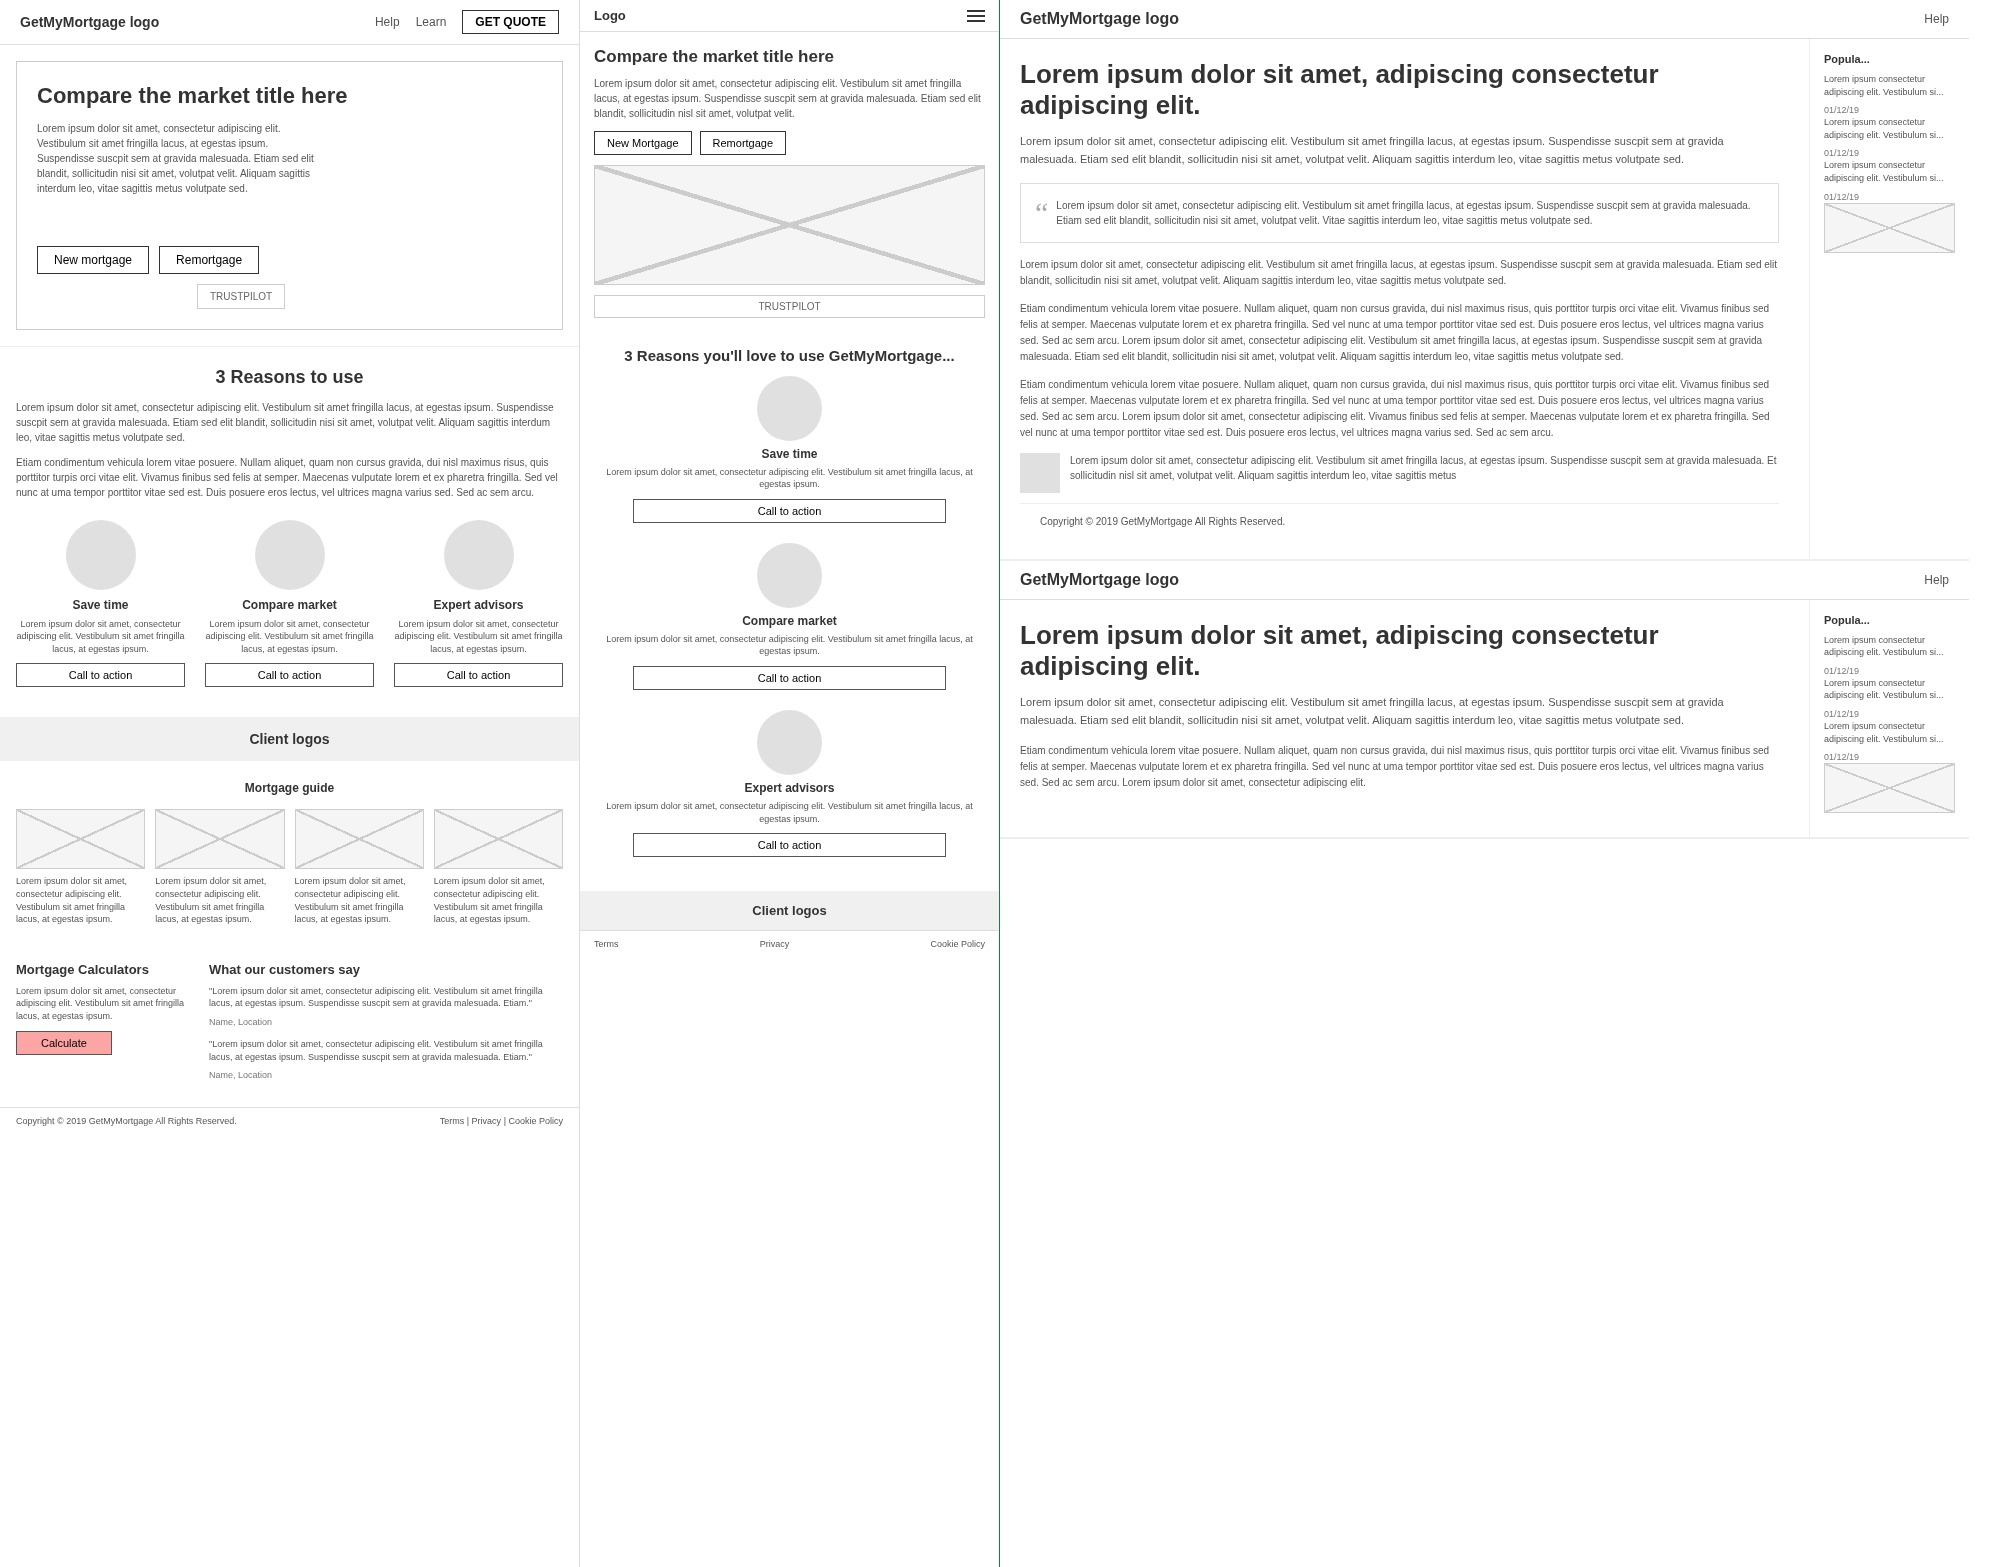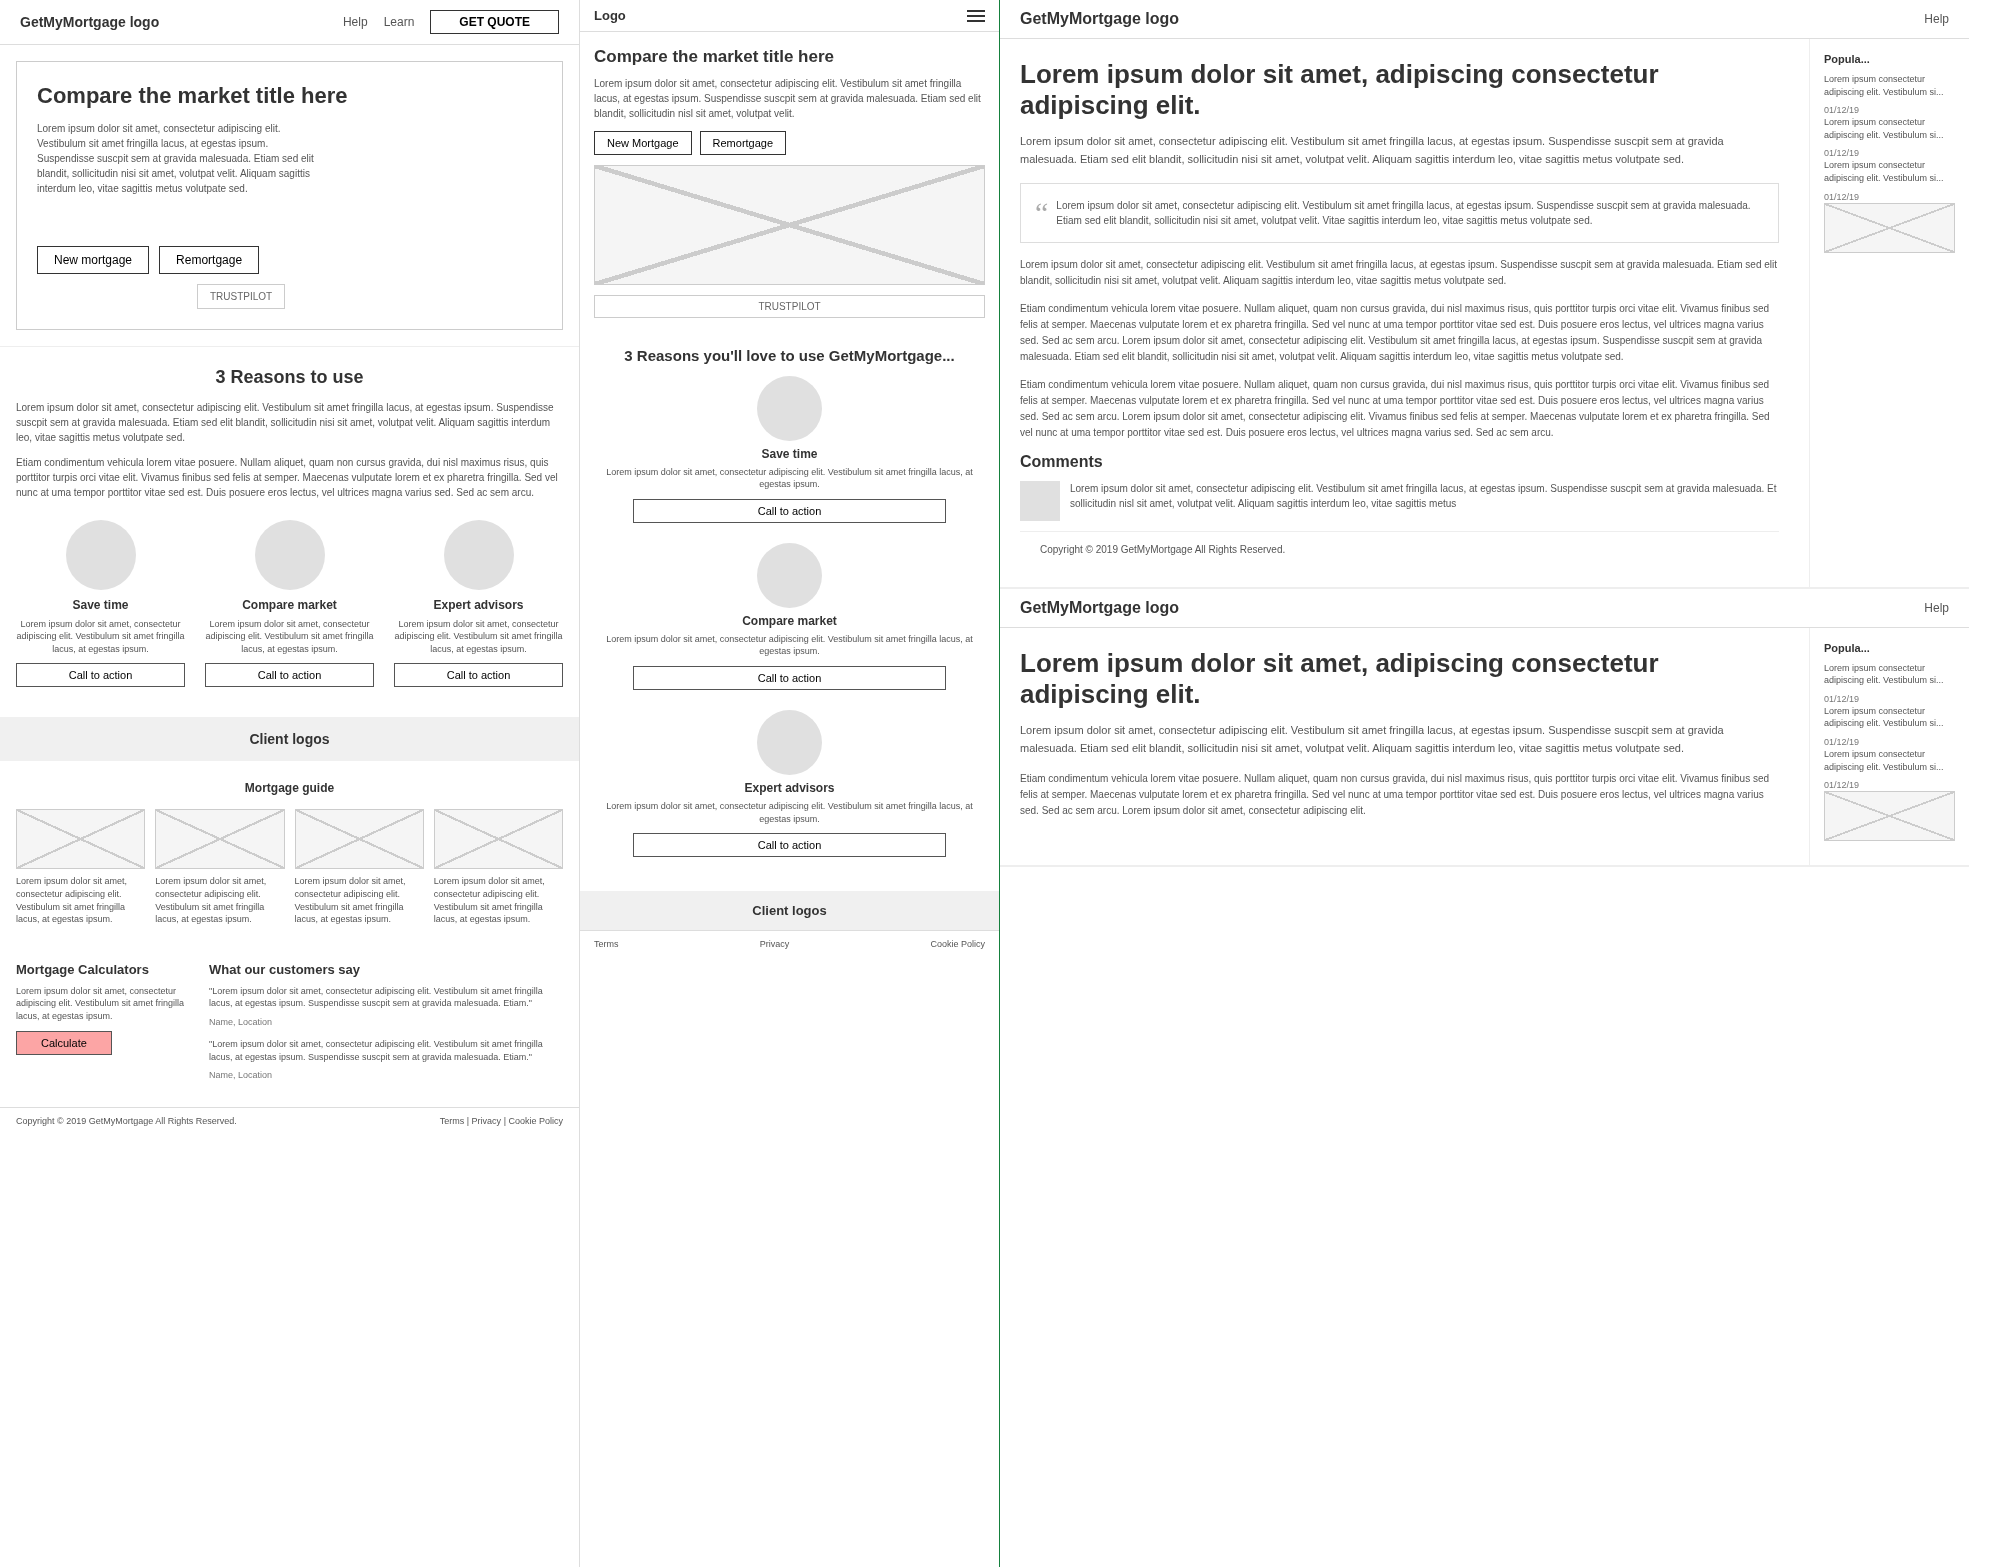--- a/index.html
+++ b/index.html
@@ -27,21 +27,21 @@
       justify-content: space-between;
       padding: 10px 20px;
       border-bottom: 1px solid #ddd;
     }
     .logo-text { font-size: 14px; font-weight: bold; color: #333; }
     .nav-links { display: flex; gap: 16px; align-items: center; }
     .nav-link { font-size: 12px; color: #555; text-decoration: none; }
     .get-quote-btn {
       border: 1.5px solid #333;
       background: #fff;
-      padding: 4px 28px;
+      padding: 4px 12px;
       font-size: 12px;
       font-weight: bold;
       cursor: pointer;
       display: flex; align-items: center; gap: 4px;
     }
 
     
     .hero-section {
       border: 1px solid #ccc;
       margin: 16px;
@@ -560,21 +560,20 @@
           <div class="quote-block">
             <span class="quote-mark">“</span>
             <p class="quote-text">Lorem ipsum dolor sit amet, consectetur adipiscing elit. Vestibulum sit amet fringilla lacus, at egestas ipsum. Suspendisse suscpit sem at gravida malesuada. Etiam sed elit blandit, sollicitudin nisi sit amet, volutpat velit. Vitae sagittis interdum leo, vitae sagittis metus volutpate sed.</p>
           </div>
 
           <p class="col3-body-text">Lorem ipsum dolor sit amet, consectetur adipiscing elit. Vestibulum sit amet fringilla lacus, at egestas ipsum. Suspendisse suscpit sem at gravida malesuada. Etiam sed elit blandit, sollicitudin nisi sit amet, volutpat velit. Aliquam sagittis interdum leo, vitae sagittis metus volutpate sed.</p>
           <p class="col3-body-text">Etiam condimentum vehicula lorem vitae posuere. Nullam aliquet, quam non cursus gravida, dui nisl maximus risus, quis porttitor turpis orci vitae elit. Vivamus finibus sed felis at semper. Maecenas vulputate lorem et ex pharetra fringilla. Sed vel nunc at uma tempor porttitor vitae sed est. Duis posuere eros lectus, vel ultrices magna varius sed. Sed ac sem arcu. Lorem ipsum dolor sit amet, consectetur adipiscing elit. Vestibulum sit amet fringilla lacus, at egestas ipsum. Suspendisse suscpit sem at gravida malesuada. Etiam sed elit blandit, sollicitudin nisi sit amet, volutpat velit. Aliquam sagittis interdum leo, vitae sagittis metus volutpate sed.</p>
           <p class="col3-body-text">Etiam condimentum vehicula lorem vitae posuere. Nullam aliquet, quam non cursus gravida, dui nisl maximus risus, quis porttitor turpis orci vitae elit. Vivamus finibus sed felis at semper. Maecenas vulputate lorem et ex pharetra fringilla. Sed vel nunc at uma tempor porttitor vitae sed est. Duis posuere eros lectus, vel ultrices magna varius sed. Sed ac sem arcu. Lorem ipsum dolor sit amet, consectetur adipiscing elit. Vivamus finibus sed felis at semper. Maecenas vulputate lorem et ex pharetra fringilla. Sed vel nunc at uma tempor porttitor vitae sed est. Duis posuere eros lectus, vel ultrices magna varius sed. Sed ac sem arcu.</p>
 
           <div class="comments-section">
-            <h3 class="comments-title">Comments</h3>
             <div class="comment-item">
               <div class="comment-avatar"></div>
               <p class="comment-text">Lorem ipsum dolor sit amet, consectetur adipiscing elit. Vestibulum sit amet fringilla lacus, at egestas ipsum. Suspendisse suscpit sem at gravida malesuada. Et sollicitudin nisl sit amet, volutpat velit. Aliquam sagittis interdum leo, vitae sagittis metus</p>
             </div>
           </div>
 
           <div class="col3-copyright">Copyright © 2019 GetMyMortgage All Rights Reserved.</div>
         </div>
 
         <div class="col3-sidebar">

